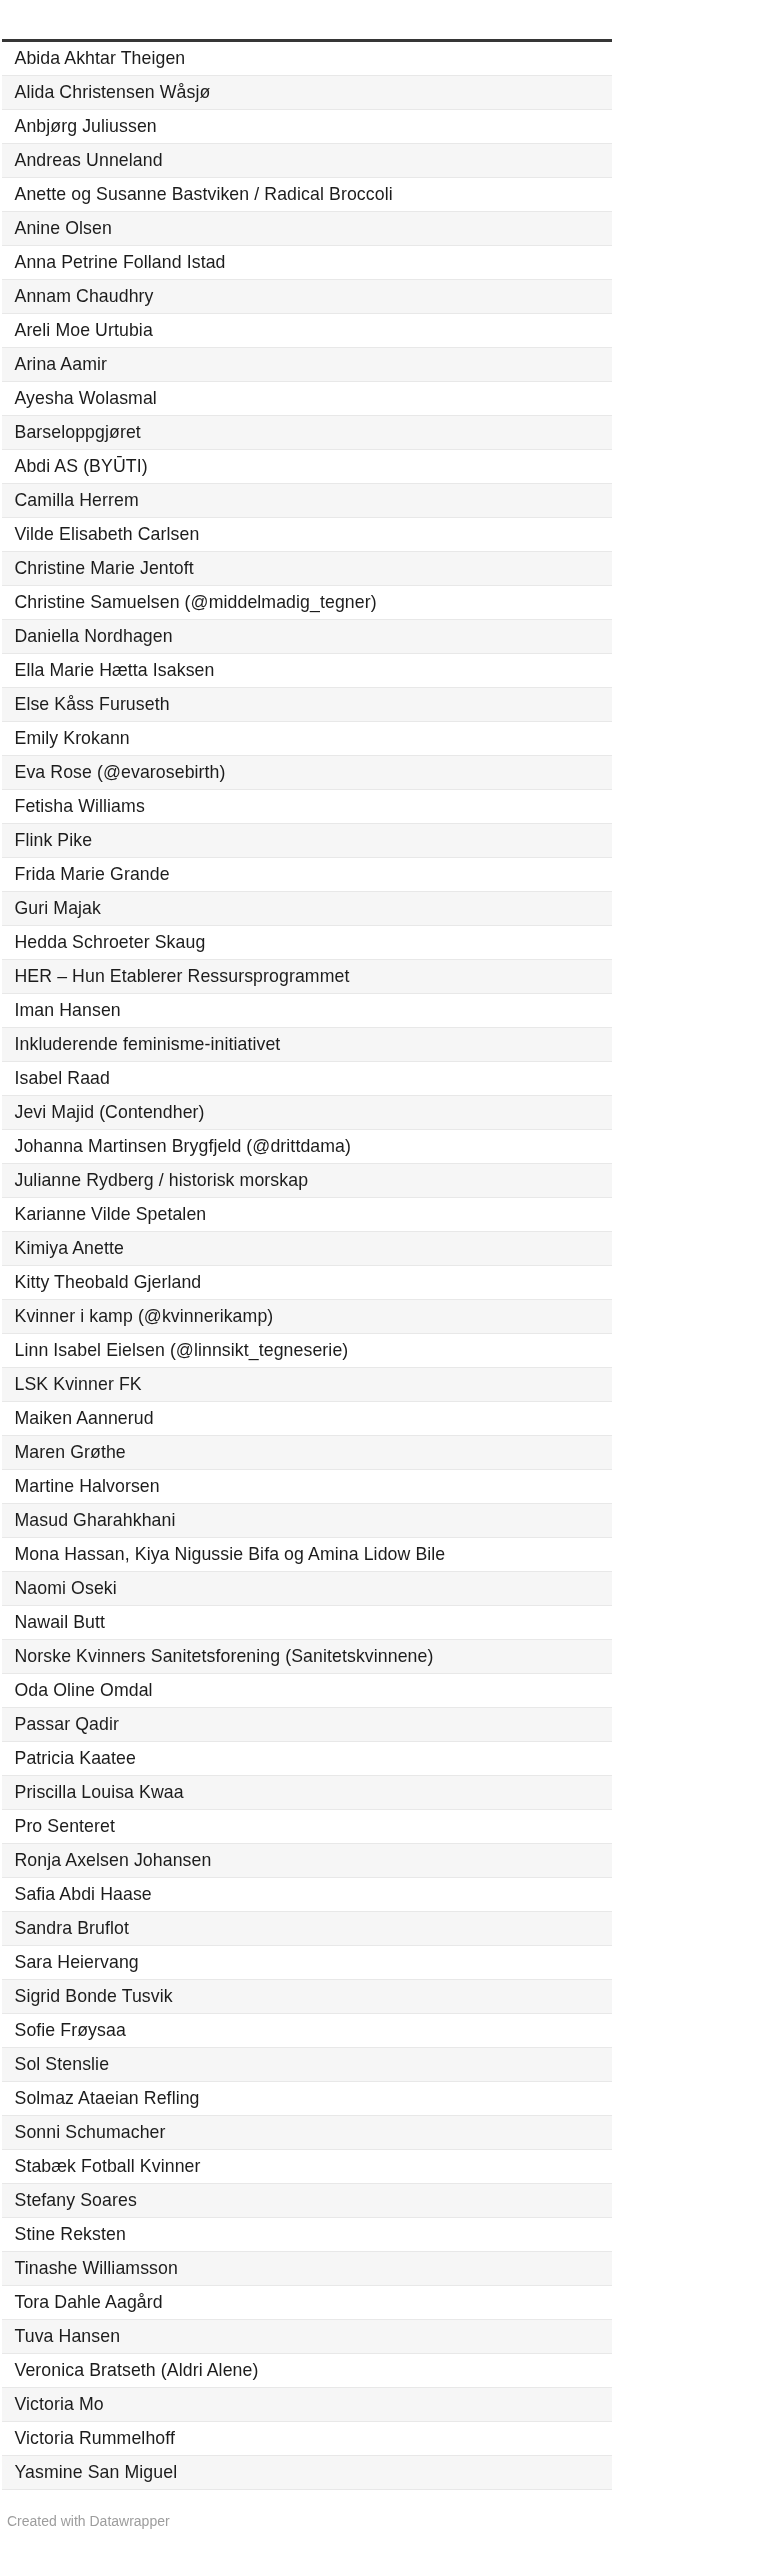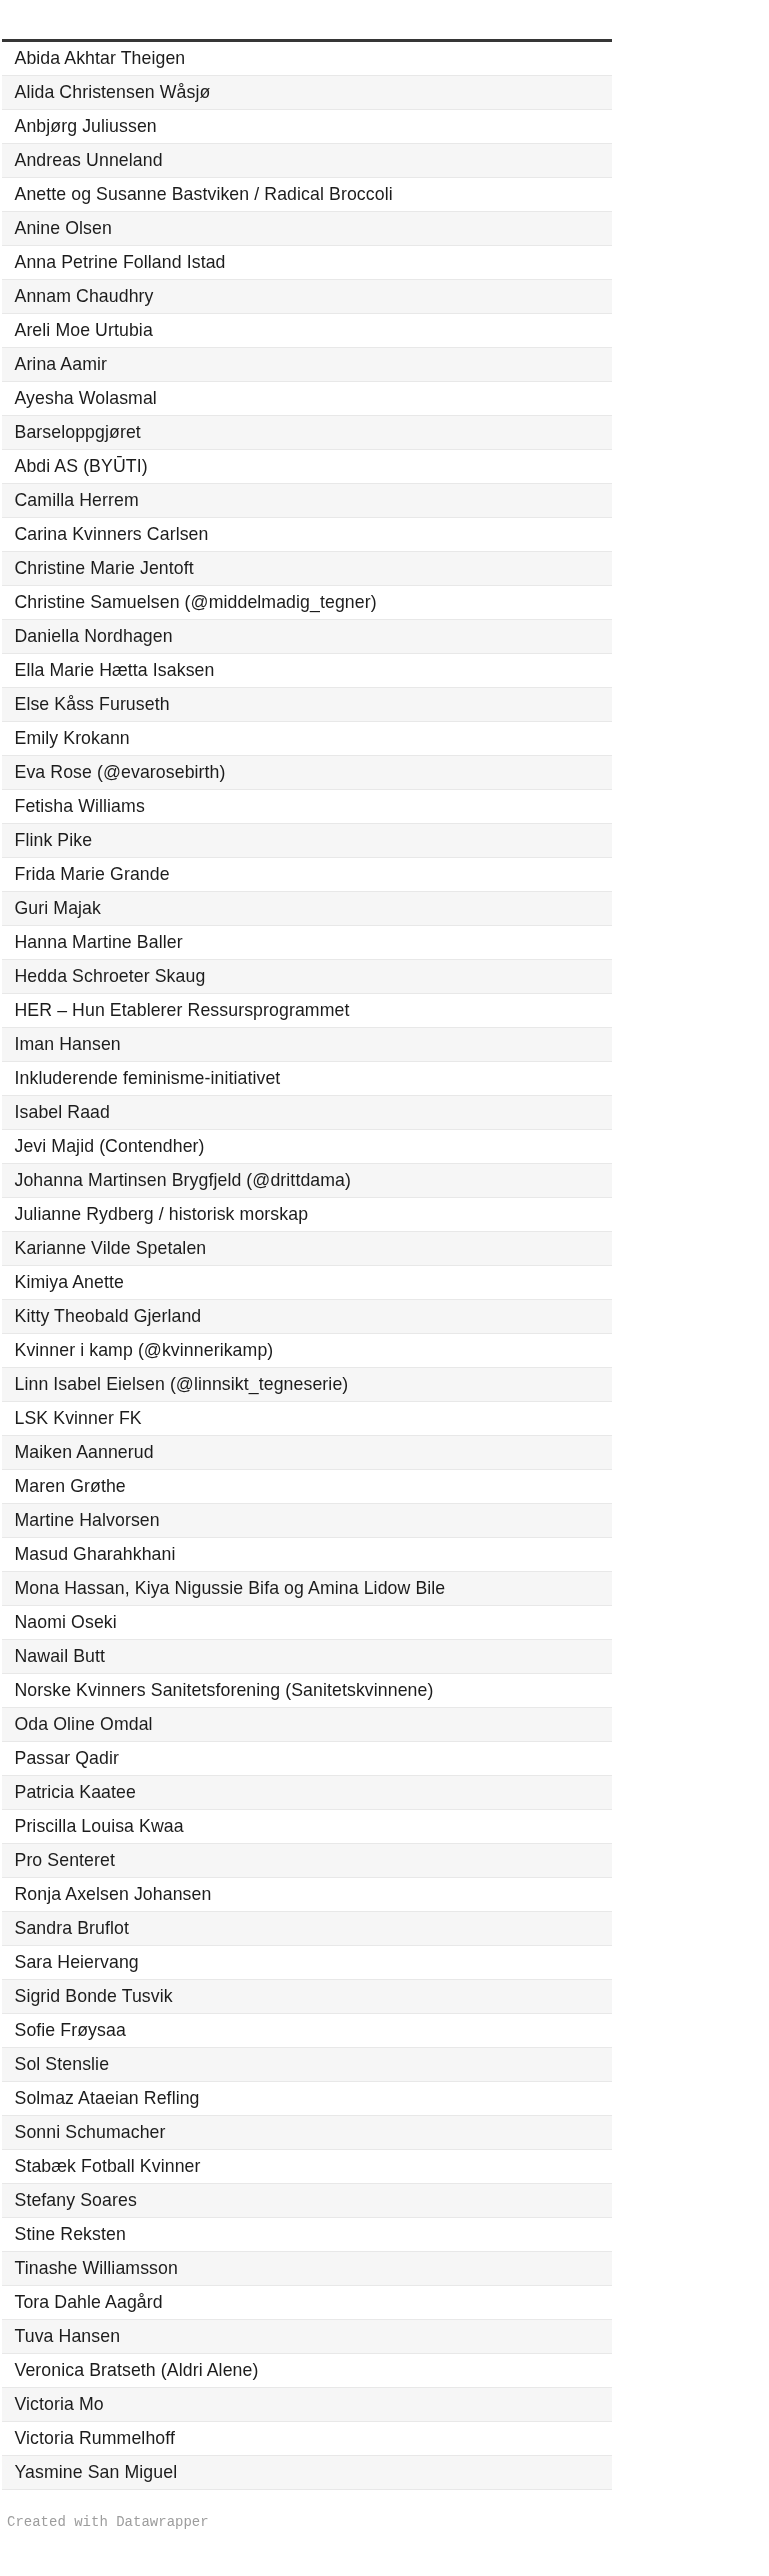--- a/index.html
+++ b/index.html
@@ -42,21 +42,20 @@
   }
   .footer {
     margin: 23px 0 0 7px;
     font-size: 14px;
     line-height: 16.4px;
   }
   .footer-link {
     color: #9d9d9d;
     text-decoration: none;
     cursor: pointer;
-    font-family: Liberation Mono, monospace;
   }
 </style>
 </head>
 <body>
 
 <div class="page">
   <div class="header-space"></div>
   <div class="table" id="names-table">
   <div class="row">
     <span class="cell">Abida Akhtar Theigen</span>
@@ -108,21 +107,21 @@
 
   <div class="row">
     <span class="cell">Abdi AS (BYŪTI)</span>
   </div>
 
   <div class="row">
     <span class="cell">Camilla Herrem</span>
   </div>
 
   <div class="row">
-    <span class="cell">Carina Kvinners Carlsen</span>
+    <span class="cell">Vilde Elisabeth Carlsen</span>
   </div>
 
   <div class="row">
     <span class="cell">Christine Marie Jentoft</span>
   </div>
 
   <div class="row">
     <span class="cell">Christine Samuelsen (@middelmadig_tegner)</span>
   </div>
 
@@ -155,23 +154,20 @@
   </div>
 
   <div class="row">
     <span class="cell">Frida Marie Grande</span>
   </div>
 
   <div class="row">
     <span class="cell">Guri Majak</span>
   </div>
 
-  <div class="row">
-    <span class="cell">Hanna Martine Baller</span>
-  </div>
 
   <div class="row">
     <span class="cell">Hedda Schroeter Skaug</span>
   </div>
 
   <div class="row">
     <span class="cell">HER – Hun Etablerer Ressursprogrammet</span>
   </div>
 
   <div class="row">
@@ -271,20 +267,23 @@
   </div>
 
   <div class="row">
     <span class="cell">Pro Senteret</span>
   </div>
 
   <div class="row">
     <span class="cell">Ronja Axelsen Johansen</span>
   </div>
 
+  <div class="row">
+    <span class="cell">Safia Abdi Haase</span>
+  </div>
 
   <div class="row">
     <span class="cell">Sandra Bruflot</span>
   </div>
 
   <div class="row">
     <span class="cell">Sara Heiervang</span>
   </div>
 
   <div class="row">

